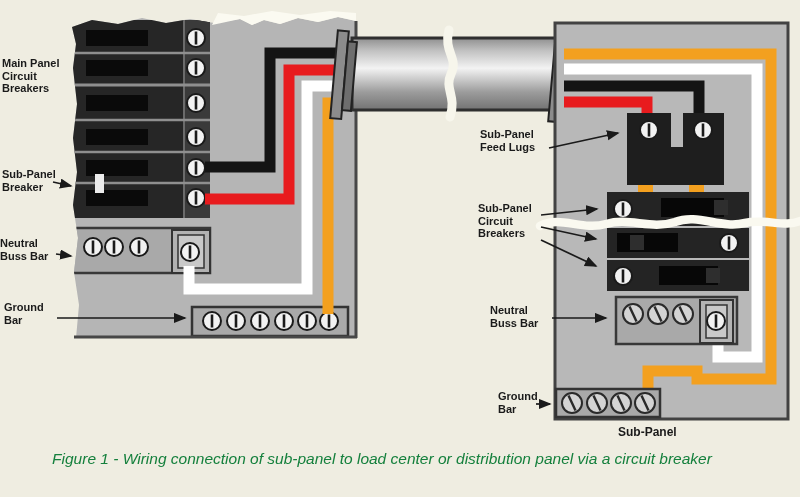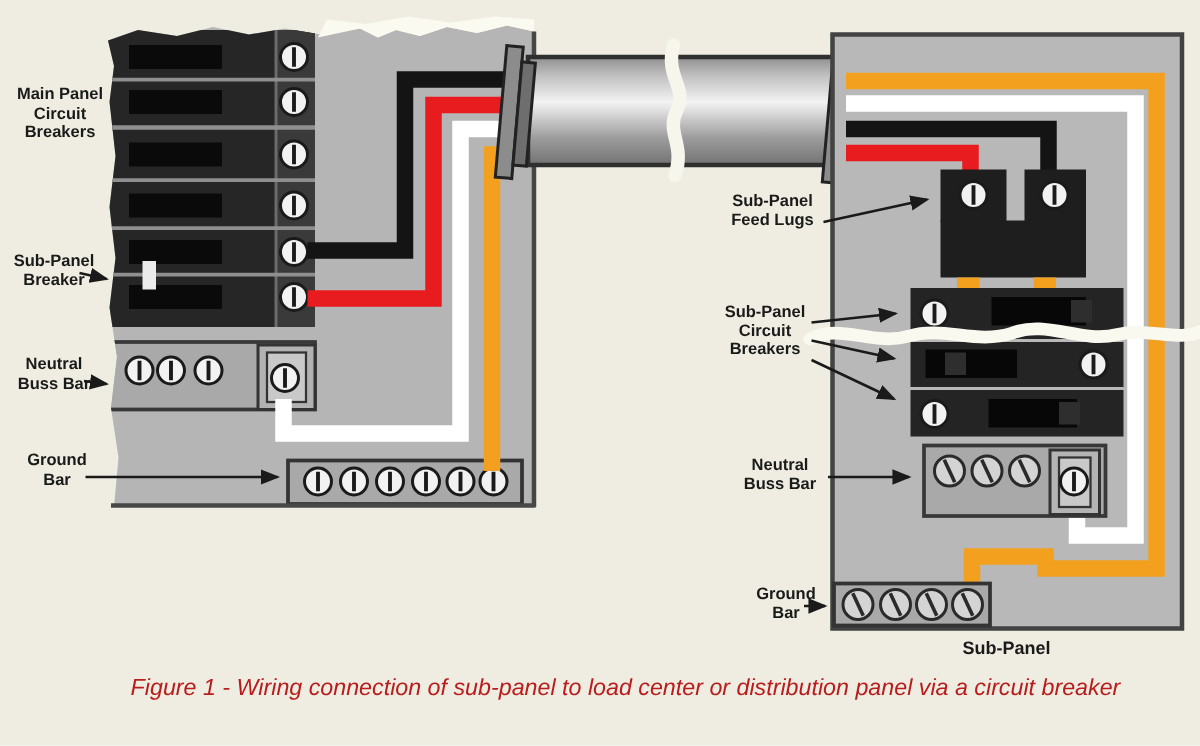--- a/index.html
+++ b/index.html
@@ -5,27 +5,27 @@
   html,body{margin:0;padding:0;}
   .stage{
     position:relative;width:800px;height:497px;overflow:hidden;
     background:#efede1;
     font-family:"Liberation Sans",sans-serif;
   }
   .stage svg{position:absolute;left:0;top:0;}
   .lbl{
     position:absolute;
     font:bold 11px/12.5px "Liberation Sans",sans-serif;
-    color:#1a1a1a;text-align:center;white-space:pre-line;
+    color:#1a1a1a;white-space:pre-line;
   }
   .panel-title{font:bold 12px/14px "Liberation Sans",sans-serif;}
   .caption{
     position:absolute;left:0;top:449px;width:764px;
     font:italic 15.5px/19px "Liberation Sans",sans-serif;
-    color:#b91c1c;text-align:center;white-space:normal;padding-left:35px;
+    color:#15803d;text-align:center;white-space:normal;
   }
 </style>
 </head>
 <body>
 
 <div class="stage">
 
 <svg width="800" height="497" viewBox="0 0 800 497">
   <defs>
     <marker id="ah" markerWidth="9" markerHeight="8" refX="6.5" refY="3" orient="auto">

